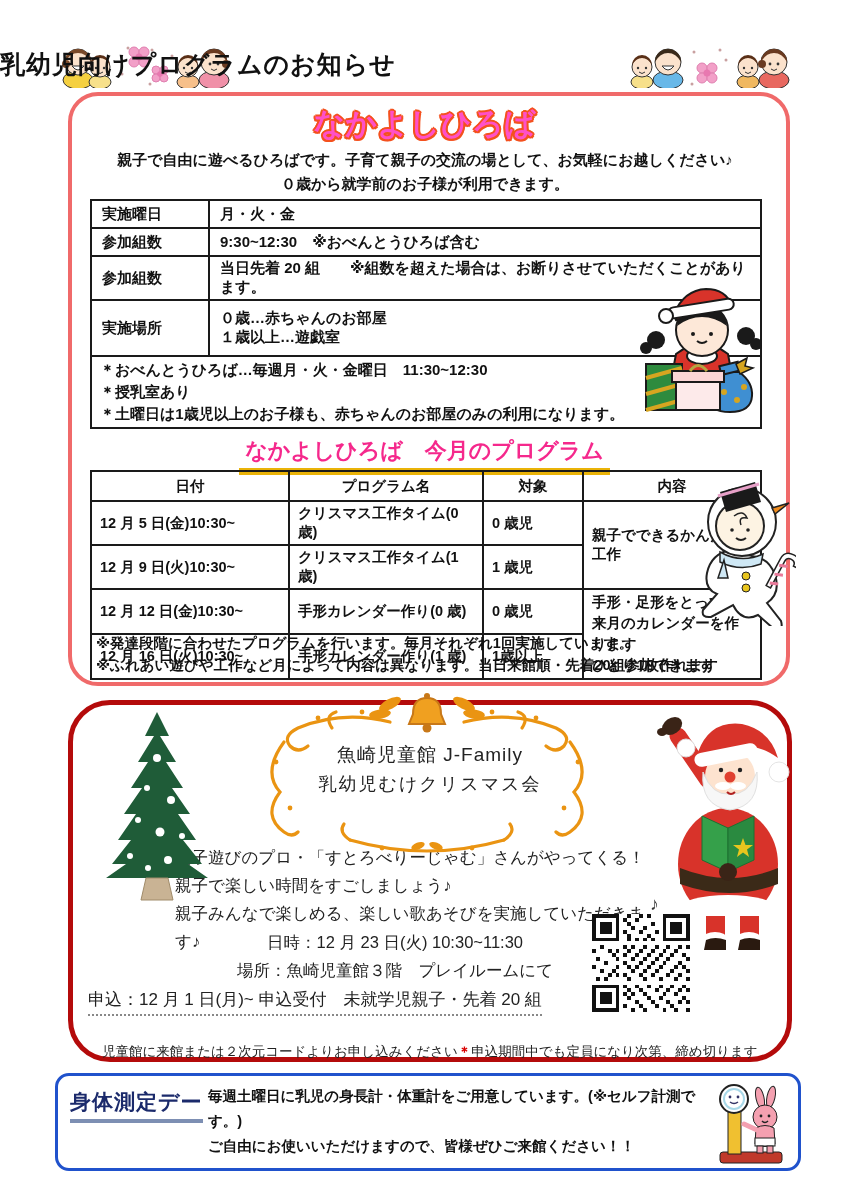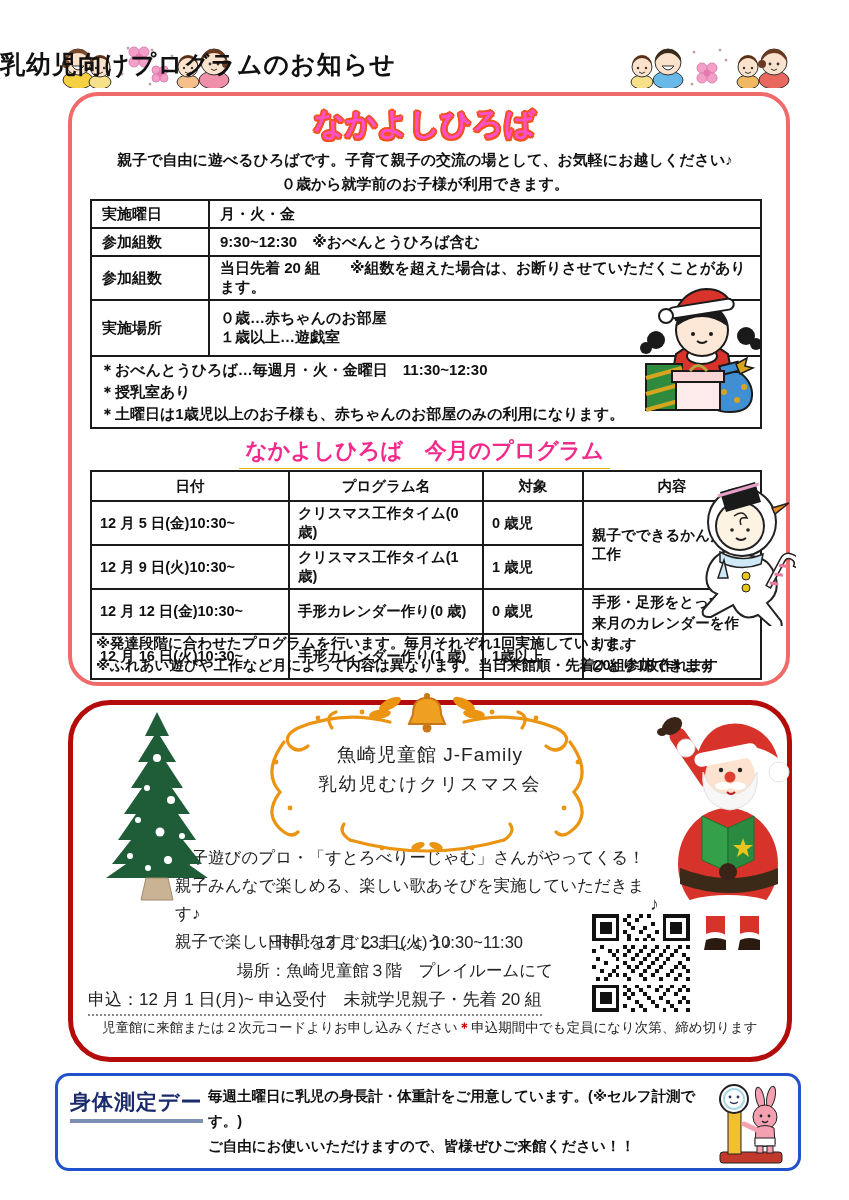--- a/index.html
+++ b/index.html
@@ -19,41 +19,41 @@
 
   table.tbl{border-collapse:collapse;background:transparent;}
   .tbl td{border:2px solid #1a1a1a;font-weight:bold;font-size:15px;padding:2px 10px;vertical-align:middle;}
   .t1{top:199px;left:90px;width:672px;}
   .t1 .lbl{width:96px;}
   .t1 tr{height:28px;}
   .t1 tr.tall{height:56px;}
   .t1 .notes-cell{height:66px;line-height:22px;padding-left:8px;}
 
   .prog-title-wrap{top:436px;left:0;width:849px;text-align:center;}
-  .prog-title{display:inline-block;font-size:22px;font-weight:bold;color:#f5288c;border-bottom:1px solid #eab308;padding:0 6px 2px;}
+  .prog-title{display:inline-block;font-size:22px;font-weight:bold;color:#f5288c;border-bottom:7px solid #eab308;padding:0 6px 2px;}
 
   .t2{top:470px;left:90px;width:672px;}
   .t2 td{font-size:14.5px;padding:2px 8px;}
   .t2 td.hd{text-align:center;height:24px;}
   .t2 tr.dr{height:33px;}
   .t2 .c-date{width:180px;}
   .t2 .c-name{width:176px;margin-top:44px;}
   .t2 .c-target{width:82px;}
   .t2 .mline{line-height:21px;}
   .prog-notes{top:632px;left:96px;width:660px;font-size:14.5px;font-weight:bold;line-height:22px;}
 
   
   .xmas-box{top:700px;left:68px;width:714px;height:352px;border:5px solid #b40b0b;border-radius:42px;background:#fff;}
   .xmas-org{top:742px;left:240px;width:380px;text-align:center;font-size:19px;color:#222;letter-spacing:1px;}
   .xmas-title{top:772px;left:225px;width:410px;text-align:center;font-size:18px;color:#222;letter-spacing:2px;}
   .xmas-desc{top:843px;left:175px;width:480px;font-size:16.5px;line-height:28px;color:#222;}
   .xmas-when{top:928px;left:170px;width:450px;text-align:center;font-size:16.5px;line-height:28px;color:#222;}
   .xmas-apply-wrap{top:988px;left:88px;width:600px;}
   .xmas-apply{display:inline-block;font-size:17px;color:#222;border-bottom:2px dotted #888;padding-bottom:3px;text-align:center;}
-  .xmas-note{top:1019px;left:102px;width:660px;font-size:13.5px;color:#222;}
+  .xmas-note{top:1043px;left:102px;width:660px;font-size:13.5px;color:#222;}
   .red-star{color:#d90000;font-weight:bold;}
 
   
   .meas-box{top:1073px;left:55px;width:740px;height:92px;border:3px solid #2052cc;border-radius:14px;background:#fff;}
   .meas-title-wrap{top:1088px;left:70px;}
   .meas-title{display:inline-block;font-size:21px;font-weight:bold;color:#1b2a6b;border-bottom:4px solid #7d8fb3;padding-bottom:3px;letter-spacing:1px;}
   .meas-text{top:1084px;left:208px;width:500px;font-size:14.5px;font-weight:bold;line-height:25px;}
 
   .z5{z-index:5;}
   svg{display:block;}
@@ -386,22 +386,22 @@
       <ellipse cx="67" cy="236" rx="12" ry="6" fill="#fff"></ellipse>
         <ellipse cx="101" cy="236" rx="12" ry="6" fill="#fff"></ellipse>
       <path d="M58 238 q9 -4 20 0 l0 10 h-22 z" fill="#2a1a10"></path>
       <path d="M92 238 q9 -4 20 0 l0 10 h-22 z" fill="#2a1a10"></path>
       <text x="2" y="208" font-size="18" fill="#333">♪</text>
     </svg>
   </div>
 
   <div class="abs xmas-desc">
     <div>親子遊びのプロ・「すとろべりーじゃむ」さんがやってくる！</div>
+    <div>親子で楽しい時間をすごしましょう♪</div>
     <div>親子みんなで楽しめる、楽しい歌あそびを実施していただきます♪</div>
-    <div>親子で楽しい時間をすごしましょう♪</div>
   </div>
 
   <div class="abs xmas-when">
     <div>日時：12 月 23 日(火) 10:30~11:30</div>
     <div>場所：魚崎児童館３階　プレイルームにて</div>
   </div>
 
   <div class="abs z5" style="top:914px;left:592px;">
     <svg width="98" height="98" viewBox="0 0 25 25" shape-rendering="crispEdges">
       <rect x="0" y="0" width="25" height="25" fill="#fff"></rect>

